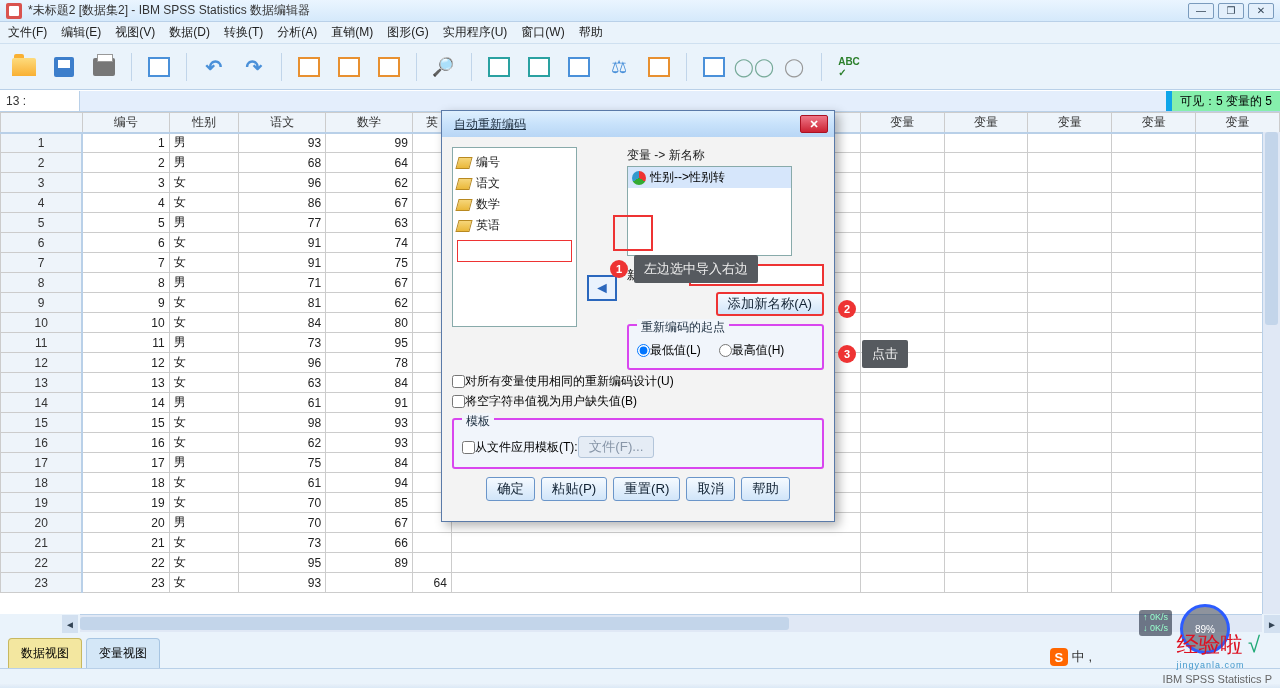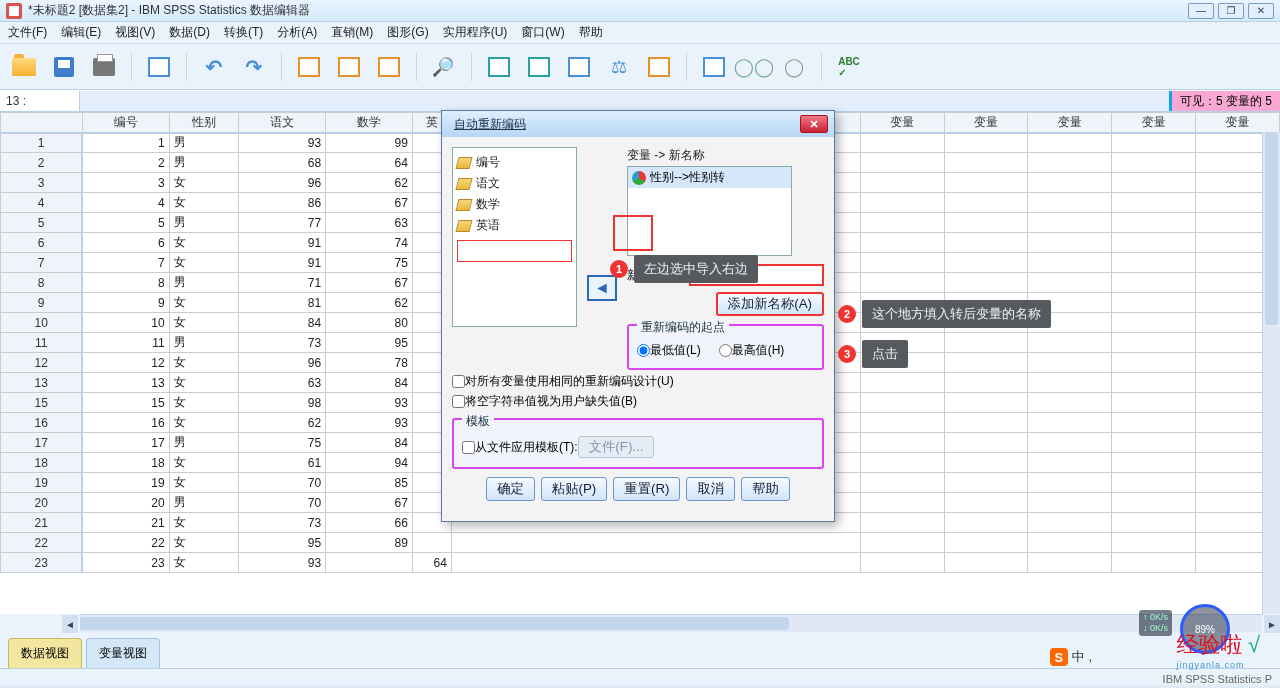--- a/index.html
+++ b/index.html
@@ -30,21 +30,21 @@
 .ic-print::before{content:"";position:absolute;top:-4px;left:4px;width:14px;height:6px;background:#fff;border:1px solid #999;}
 .ic-generic { width:22px; height:20px; border:2px solid #4a90d9; background:#fff; position:relative; }
 .ic-generic.orange{border-color:#e89030;background:#fff;}
 .ic-generic.teal{border-color:#2aa1a1;}
 .ic-undo,.ic-redo { font-size:20px; color:#4a90d9; font-weight:bold; }
 .ic-abc { font-size:10px; font-weight:bold; color:#2b7f2b; }
 
 
 .refbar { height: 22px; background: #e4eefc; border-top:1px solid #fff; border-bottom: 1px solid #b9d0e8; display:flex; align-items:center; }
 .refbar .cell-ref { width: 80px; padding: 0 6px; color:#333; border-right:1px solid #b9d0e8; height:100%; display:flex; align-items:center; background:#fff; }
-.refbar .vis-count { margin-left:auto; padding:0 8px; border-left:3px solid #0ea5e9; height:100%; display:flex; align-items:center; background:#f9a8d4; }
+.refbar .vis-count { margin-left:auto; padding:0 8px; border-left:6px solid #0ea5e9; height:100%; display:flex; align-items:center; background:#86efac; }
 
 
 .grid-wrap { position:absolute; top:112px; left:0; right:0; bottom:74px; background:#fff; }
 table.data { border-collapse:collapse; width:100%; table-layout:fixed; }
 table.data th, table.data td { border:1px solid #ccc; height:20px; font-size:12px; padding:0 4px; }
 table.data thead th { background:#eef4fa; color:#333; font-weight:normal; border-bottom:2px solid #b9d0e8; }
 table.data thead th.corner { width:80px; background:#eef4fa; }
 table.data tbody th { width:80px; background:#eef4fa; text-align:center; color:#333; font-weight:normal; border-right:2px solid #b9d0e8; }
 table.data td.num { text-align:right; color:#222; }
 table.data td.txt { text-align:left; color:#222; }
@@ -419,20 +419,34 @@
           <td></td>
           <td></td>
           <td></td>
         </tr>
         <tr>
           <th>13</th>
           <td class="num">13</td>
           <td class="txt">女</td>
           <td class="num">63</td>
           <td class="num">84</td>
+          <td class="num"></td>
+          <td></td>
+          <td></td>
+          <td></td>
+          <td></td>
+          <td></td>
+          <td></td>
+        </tr>
+        <tr>
+          <th>14</th>
+          <td class="num">14</td>
+          <td class="txt">男</td>
+          <td class="num">61</td>
+          <td class="num">91</td>
           <td class="num"></td>
           <td></td>
           <td></td>
           <td></td>
           <td></td>
           <td></td>
           <td></td>
         </tr>
         <tr>
           <th>15</th>
@@ -679,21 +693,20 @@
 </div>
 
 <div class="redbox1" style="left:613px; top:215px; width:40px; height:36px;"></div>
 
 <div class="callout" style="left:610px; top:255px;">
   <div class="badge">1</div>
   <div class="bubble">左边选中导入右边</div>
 </div>
 <div class="callout" style="left:838px; top:300px;">
   <div class="badge">2</div>
-  <div class="bubble">这个地方填入转后变量的名称</div>
 </div>
 <div class="callout" style="left:838px; top:340px;">
   <div class="badge">3</div>
   <div class="bubble">点击</div>
 </div>
 
 <div class="corner-deco">
   <div class="net"><span>↑ 0K/s</span><br><span>↓ 0K/s</span></div>
   <div class="speedo">89%</div>
   <div class="sogou">

